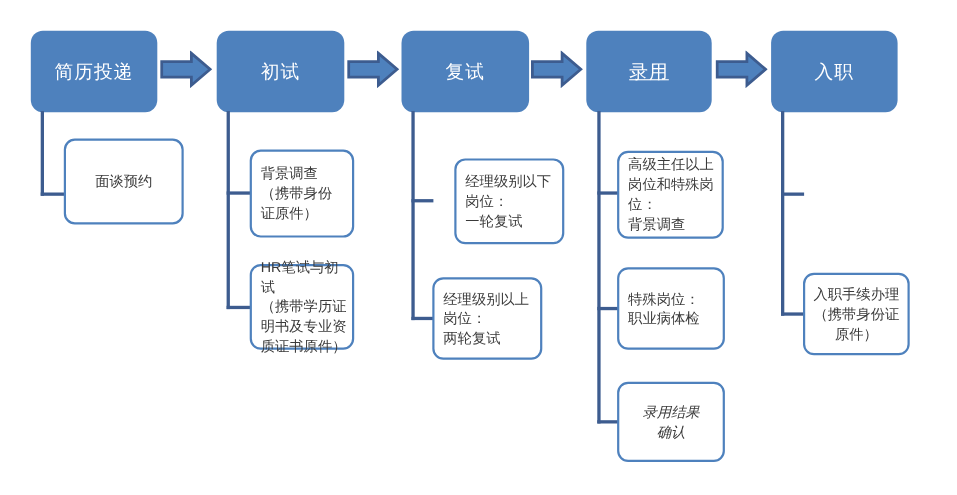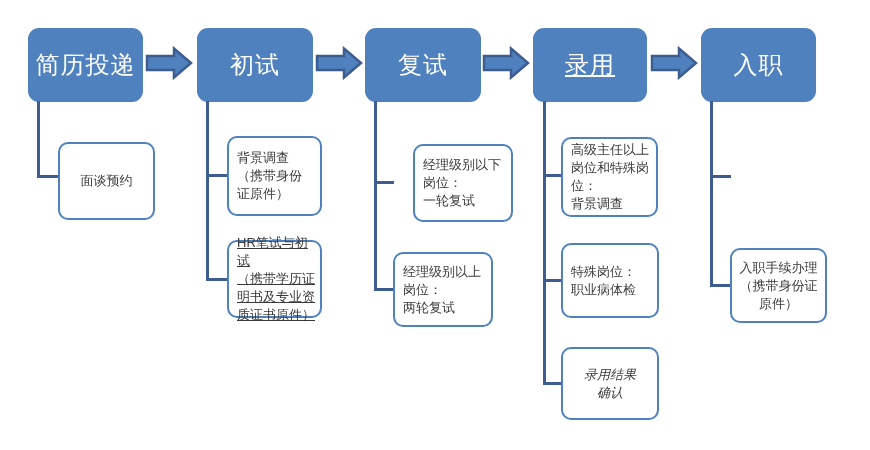--- a/index.html
+++ b/index.html
@@ -19,21 +19,21 @@
     width:870px;height:450px;
     background:var(--canvas-bg);
     overflow:hidden;
   }
   .main-box{
     position:absolute;
     height:74px;
     background:var(--main-fill);
     border-radius:11px;
     color:var(--main-text);
-    font-size:24px;
+    font-size:17px;
     letter-spacing:1px;
     display:flex;align-items:center;justify-content:center;
   }
   .sub-box{
     position:absolute;
     background:var(--sub-bg);
     border:2.5px solid var(--sub-border);
     border-radius:10px;
     color:var(--sub-text);
     font-size:13px;
@@ -76,29 +76,29 @@
       </svg>
   </div>
   <div class="arrow" style="left:650px;top:46px;">
     <svg viewBox="0 0 48 34">
         <polygon points="2,10 29,10 29,2.5 46,17 29,31.5 29,24 2,24" fill="var(--main-fill)" stroke="var(--connector)" stroke-width="2.5" stroke-linejoin="miter"></polygon>
       </svg>
   </div>
 
   <div class="vline" style="left:37px;top:101px;height:77px;"></div>
   <div class="hline" style="left:37px;top:175px;width:22px;"></div>
-  <div class="sub-box align-center" style="left:58px;top:142px;width:97px;height:78px;">面谈预约</div>
+  <div class="sub-box align-center" style="left:58px;top:126px;width:109px;height:78px;">面谈预约</div>
 
   <div class="vline" style="left:206px;top:101px;height:180px;"></div>
   <div class="hline" style="left:206px;top:174px;width:22px;"></div>
   <div class="hline" style="left:206px;top:278px;width:22px;"></div>
   <div class="sub-box align-left" style="left:227px;top:136px;width:95px;height:80px;">背景调查
 （携带身份
 证原件）</div>
-  <div class="sub-box align-left" style="left:227px;top:240px;width:95px;height:78px;text-decoration:underline;">HR笔试与初试
+  <div class="sub-box align-left" style="left:227px;top:240px;width:95px;height:78px;">HR笔试与初试
 （携带学历证
 明书及专业资
 质证书原件）</div>
 
   <div class="vline" style="left:374px;top:101px;height:190px;"></div>
   <div class="hline" style="left:374px;top:181px;width:20px;"></div>
   <div class="hline" style="left:374px;top:288px;width:20px;"></div>
   <div class="sub-box align-left" style="left:393px;top:144px;width:100px;height:78px;margin-left:20px;">经理级别以下
 岗位：
 一轮复试</div>

